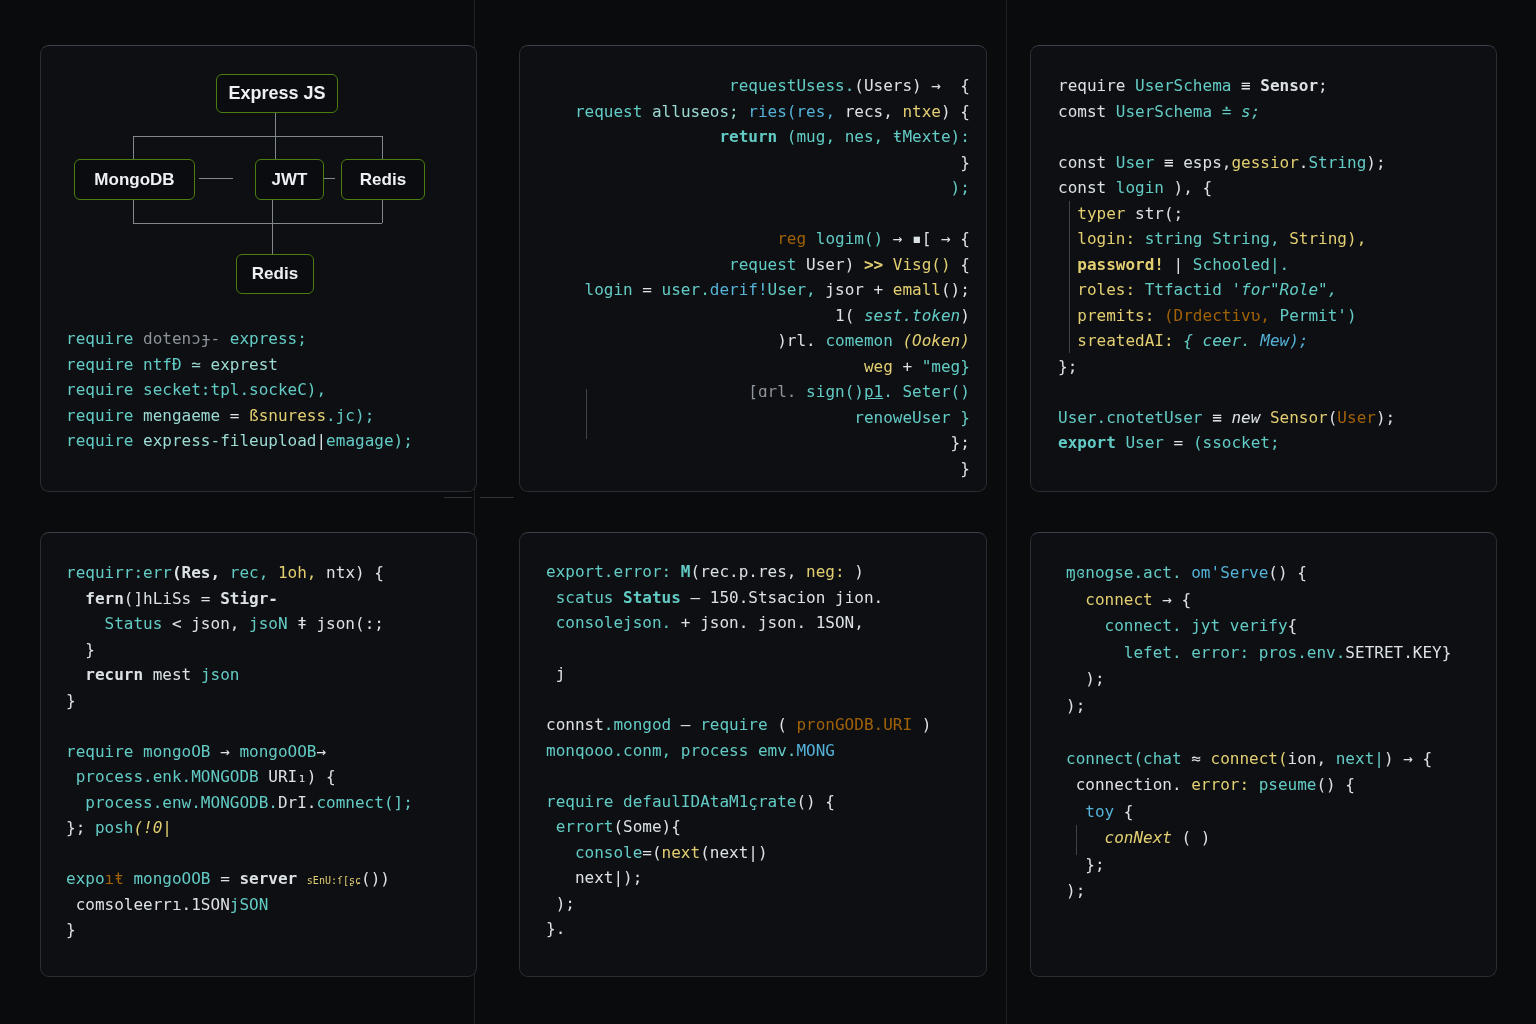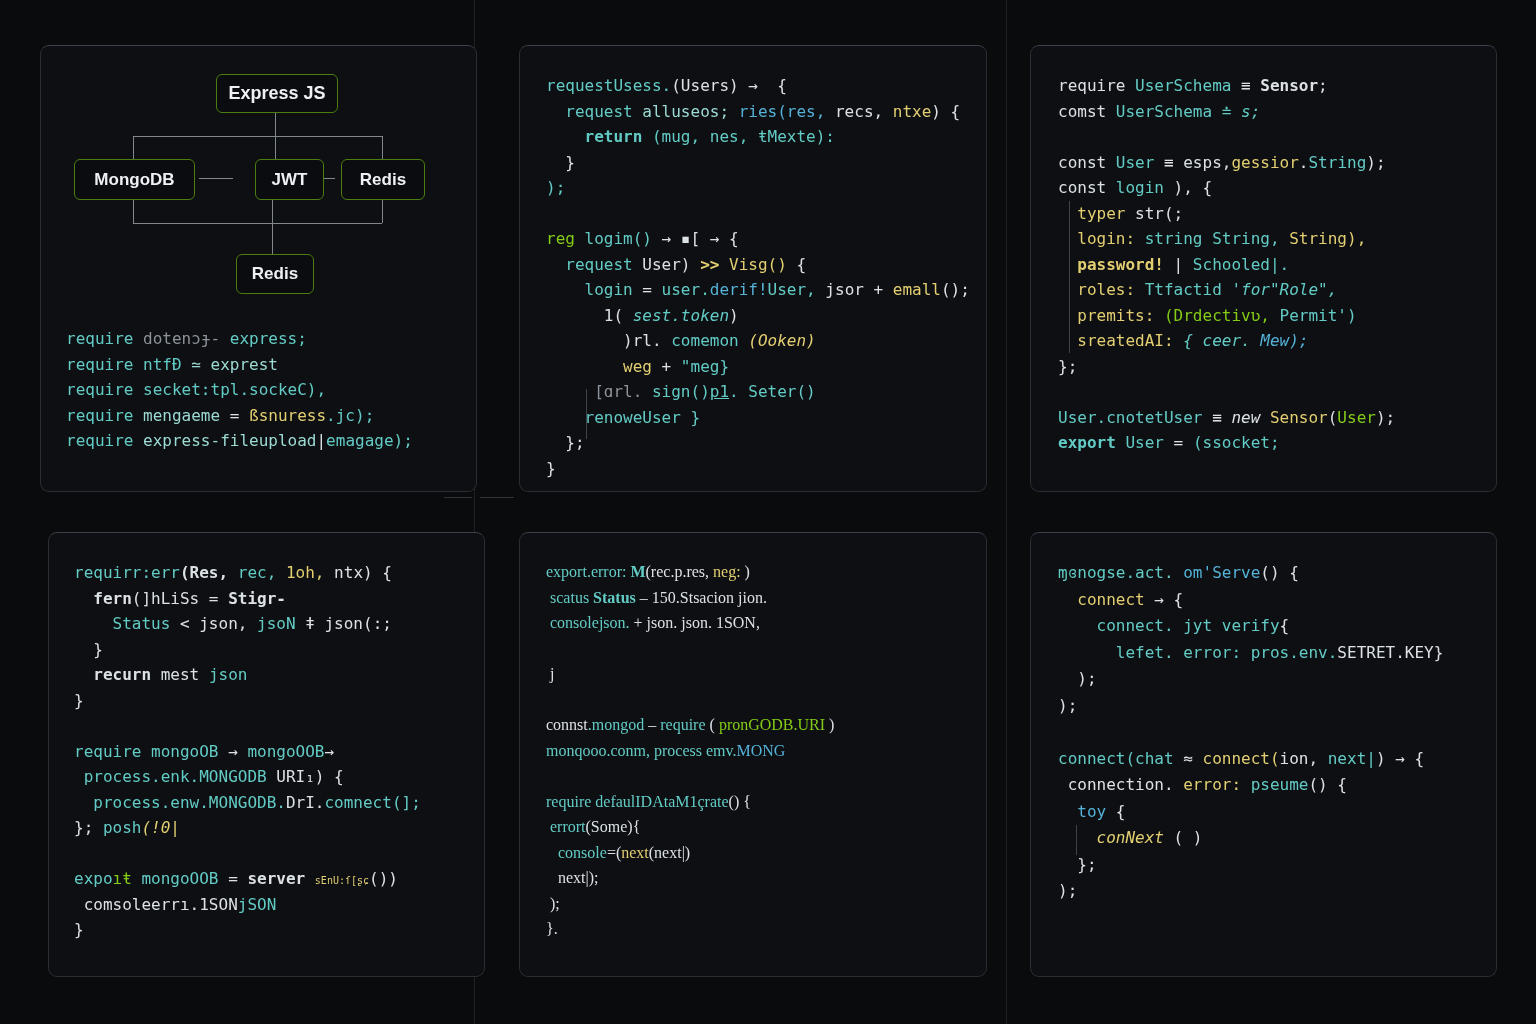--- a/index.html
+++ b/index.html
@@ -10,26 +10,26 @@
   }
   .vline{position:absolute;top:0;bottom:0;width:1px;background:#1d2126;}
   .dash{position:absolute;height:1px;background:#2e3339;}
   .panel{
     position:absolute;background:#0d0f12;
     border:1px solid #2a2e34;border-top-color:#3d424a;border-radius:9px;
   }
   .code{position:absolute;font-size:16px;line-height:25.5px;white-space:pre;}
   .ln{height:25.5px;}
   .p6 .code{line-height:26.5px;}
-  .p6 .ln{height:26.5px;}
+  .p6 .ln{height:26.5px;margin-left:8px;}
   
   .t{color:#63cbc5;}   
   .tl{color:#9cdad4;}  
   .c{color:#55b2d8;}   
-  .b{color:#84cc16;}   
+  .b{color:#a16207;}   
   .y{color:#e3cf72;}   
   .w{color:#dce1e6;}   
   .g{color:#8d939a;}   
   .bo{font-weight:bold;}
   .i{font-style:italic;}
   .u{text-decoration:underline;}
   .sm{font-size:10px;}
   
   .node{
     position:absolute;border:1px solid #4d7c0f;border-radius:6px;
@@ -77,34 +77,34 @@
   <div class="node" style="left:300px;top:113px;width:82px;height:39px;">
       <span>Redis</span>
     </div>
   <div class="node" style="left:195px;top:208px;width:76px;height:38px;">
       <span>Redis</span>
     </div>
 
   <div class="code" style="left:25px;top:280px;"><div class="ln"><span class="t">require</span><span class="g"> dotenɔɟ- </span><span class="t">express;</span></div><div class="ln"><span class="t">require</span><span class="t"> ntfÐ </span><span class="tl">≃ exprest</span></div><div class="ln"><span class="t">require</span><span class="t"> secket:tpl.sockeC),</span></div><div class="ln"><span class="t">require</span><span class="tl"> mengaeme </span><span class="w">= </span><span class="y">ßsnuress</span><span class="t">.jc);</span></div><div class="ln"><span class="t">require</span><span class="tl"> express-fileupload</span><span class="w">|</span><span class="t">emagage);</span></div></div>
 </div>
 
-<div class="panel" style="left:519px;top:45px;width:466px;height:445px;">
+<div class="panel" style="left:519px;top:45px;width:466px;height:445px;text-align:right;">
   <div class="guide" style="left:66px;top:343px;height:50px;"></div>
   <div class="code" style="left:26px;top:27px;"><div class="ln"><span class="t">requestUsess.</span><span class="w">(Users) </span><span class="w">→  {</span></div><div class="ln"><span class="t">  request </span><span class="tl">alluseos; </span><span class="c">ries(res, </span><span class="w">recs, </span><span class="y">ntxe</span><span class="w">) {</span></div><div class="ln"><span class="t bo">    return </span><span class="t">(mug, nes, ŧMexte):</span></div><div class="ln"><span class="w">  }</span></div><div class="ln"><span class="t">);</span></div><div class="ln">&nbsp;</div><div class="ln"><span class="b">reg </span><span class="t">logim() </span><span class="w">→ ▪[ → {</span></div><div class="ln"><span class="t">  request </span><span class="w">User) </span><span class="y bo">&gt;&gt; </span><span class="y">Visg() </span><span class="w">{</span></div><div class="ln"><span class="t">    login </span><span class="w">= </span><span class="t">user.</span><span class="c">derif!</span><span class="t">User, </span><span class="w">jsor + </span><span class="y">emall</span><span class="w">();</span></div><div class="ln"><span class="w">      1( </span><span class="t i">sest.token</span><span class="w">)</span></div><div class="ln"><span class="w">        )rl. </span><span class="t">comemon </span><span class="y i">(Ooken)</span></div><div class="ln"><span class="y">        weg </span><span class="w">+ </span><span class="t">"meg}</span></div><div class="ln"><span class="g">     [ɑrl. </span><span class="t">sign()</span><span class="t u">p1</span><span class="t">. Seter()</span></div><div class="ln"><span class="t">    renoweUser </span><span class="t">}</span></div><div class="ln"><span class="w">  };</span></div><div class="ln"><span class="w">}</span></div></div>
 </div>
 
 <div class="panel" style="left:1030px;top:45px;width:465px;height:445px;text-decoration:underline;">
   <div class="guide" style="left:38px;top:155px;height:152px;"></div>
   <div class="code" style="left:27px;top:27px;"><div class="ln"><span class="w">require </span><span class="t">UserSchema </span><span class="w">≡ </span><span class="w bo">Sensor</span><span class="w">;</span></div><div class="ln"><span class="w">comst </span><span class="t">UserSchema </span><span class="t i">≐ s;</span></div><div class="ln">&nbsp;</div><div class="ln"><span class="w">const </span><span class="t">User </span><span class="w">≡ </span><span class="w">esps,</span><span class="y">gessior</span><span class="w">.</span><span class="t">String</span><span class="w">);</span></div><div class="ln"><span class="w">const </span><span class="t">login </span><span class="w">), {</span></div><div class="ln"><span class="y">  typer </span><span class="w">str(;</span></div><div class="ln"><span class="y">  login: </span><span class="t">string String, </span><span class="y">String),</span></div><div class="ln"><span class="y bo">  password! </span><span class="w">| </span><span class="t">Schooled|.</span></div><div class="ln"><span class="y">  roles: </span><span class="t">Ttfactid </span><span class="t i">'for"Role",</span></div><div class="ln"><span class="y">  premits: </span><span class="b">(Drdectivʋ, </span><span class="t">Permit')</span></div><div class="ln"><span class="y">  sreatedAI: </span><span class="t i">{ ceer. </span><span class="c i">Mew);</span></div><div class="ln"><span class="w">};</span></div><div class="ln">&nbsp;</div><div class="ln"><span class="t">User.cnotetUser </span><span class="w">≡ </span><span class="w i">new </span><span class="y">Sensor</span><span class="w">(</span><span class="b">User</span><span class="w">);</span></div><div class="ln"><span class="t bo">export </span><span class="t">User </span><span class="w">= </span><span class="t">(ssocket;</span></div></div>
 </div>
 
-<div class="panel" style="left:48px;top:532px;width:435px;height:443px;">
+<div class="panel" style="left:40px;top:532px;width:435px;height:443px;">
   <div class="code" style="left:25px;top:27px;"><div class="ln"><span class="t">requirr:err</span><span class="w bo">(Res, </span><span class="t">rec, </span><span class="y">1oh, </span><span class="w">ntx) {</span></div><div class="ln"><span class="w bo">  fern</span><span class="w">(]hLiSs = </span><span class="w bo">Stigr-</span></div><div class="ln"><span class="t">    Status </span><span class="w">&lt; json, </span><span class="t">jsoN </span><span class="w">ǂ </span><span class="w">json(:;</span></div><div class="ln"><span class="w">  }</span></div><div class="ln"><span class="w bo">  recurn </span><span class="w">mest </span><span class="t">json</span></div><div class="ln"><span class="w">}</span></div><div class="ln">&nbsp;</div><div class="ln"><span class="t">require </span><span class="t">mongoOB </span><span class="w">→ </span><span class="t">mongoOOB</span><span class="w">→</span></div><div class="ln"><span class="t"> process.enk.MONGODB </span><span class="w">URI₁) {</span></div><div class="ln"><span class="t">  process.enw.MONGODB.</span><span class="w">DrI.</span><span class="t">comnect(];</span></div><div class="ln"><span class="w">}; </span><span class="t">posh</span><span class="y i">(!0|</span></div><div class="ln">&nbsp;</div><div class="ln"><span class="t">expo</span><span class="b">ıŧ </span><span class="t">mongoOOB </span><span class="w">= </span><span class="w bo">server </span><span class="y sm">sEnU:ſ[ʂɕ</span><span class="w">())</span></div><div class="ln"><span class="w"> comsoleerrı.1SON</span><span class="t">jSON</span></div><div class="ln"><span class="w">}</span></div></div>
 </div>
 
-<div class="panel" style="left:519px;top:532px;width:466px;height:443px;font-family:Liberation Serif, serif;">
+<div class="panel" style="left:519px;top:532px;width:466px;height:443px;">
   <div class="code" style="left:26px;top:26px;"><div class="ln"><span class="t">export.error: </span><span class="t bo">M</span><span class="w">(rec.p.res, </span><span class="y">neg: </span><span class="w">)</span></div><div class="ln"><span class="t"> scatus </span><span class="t bo">Status </span><span class="w">– 150.Stsacion </span><span class="w">jion.</span></div><div class="ln"><span class="t"> consolejson. </span><span class="w">+ json. json. 1SON,</span></div><div class="ln">&nbsp;</div><div class="ln"><span class="w"> j</span></div><div class="ln">&nbsp;</div><div class="ln"><span class="w">connst</span><span class="t">.mongod </span><span class="w">– </span><span class="t">require </span><span class="w">( </span><span class="b">pronGODB.URI </span><span class="w">)</span></div><div class="ln"><span class="t">monqooo.conm, process emv.</span><span class="c">MONG</span></div><div class="ln">&nbsp;</div><div class="ln"><span class="t">require </span><span class="t">defaulIDAtaM1çrate</span><span class="w">() {</span></div><div class="ln"><span class="t"> errort</span><span class="w">(Some){</span></div><div class="ln"><span class="t">   console</span><span class="w">=(</span><span class="y">next</span><span class="w">(next|)</span></div><div class="ln"><span class="w">   next|);</span></div><div class="ln"><span class="w"> );</span></div><div class="ln"><span class="w">}.</span></div></div>
 </div>
 
 <div class="panel p6" style="left:1030px;top:532px;width:465px;height:443px;">
   <div class="guide" style="left:45px;top:292px;height:30px;"></div>
   <div class="code" style="left:27px;top:27px;"><div class="ln"><span class="t">ɱɞnogse.act. </span><span class="c">om'Serve</span><span class="w">() {</span></div><div class="ln"><span class="y">  connect </span><span class="w">→ {</span></div><div class="ln"><span class="t">    connect. jyt </span><span class="t">verify</span><span class="w">{</span></div><div class="ln"><span class="t">      lefet. error: </span><span class="t">pros.env.</span><span class="w">SETRET.KEY}</span></div><div class="ln"><span class="w">  );</span></div><div class="ln"><span class="w">);</span></div><div class="ln">&nbsp;</div><div class="ln"><span class="t">connect(chat </span><span class="w">≈ </span><span class="y">connect(</span><span class="w">ion, </span><span class="t">next|</span><span class="w">) </span><span class="w">→ {</span></div><div class="ln"><span class="w"> connection. </span><span class="y">error: </span><span class="t">pseume</span><span class="w">() {</span></div><div class="ln"><span class="c">  toy </span><span class="w">{</span></div><div class="ln"><span class="y i">    conNext </span><span class="w">( )</span></div><div class="ln"><span class="w">  };</span></div><div class="ln"><span class="w">);</span></div></div>
 </div>
 
 </body></html>

